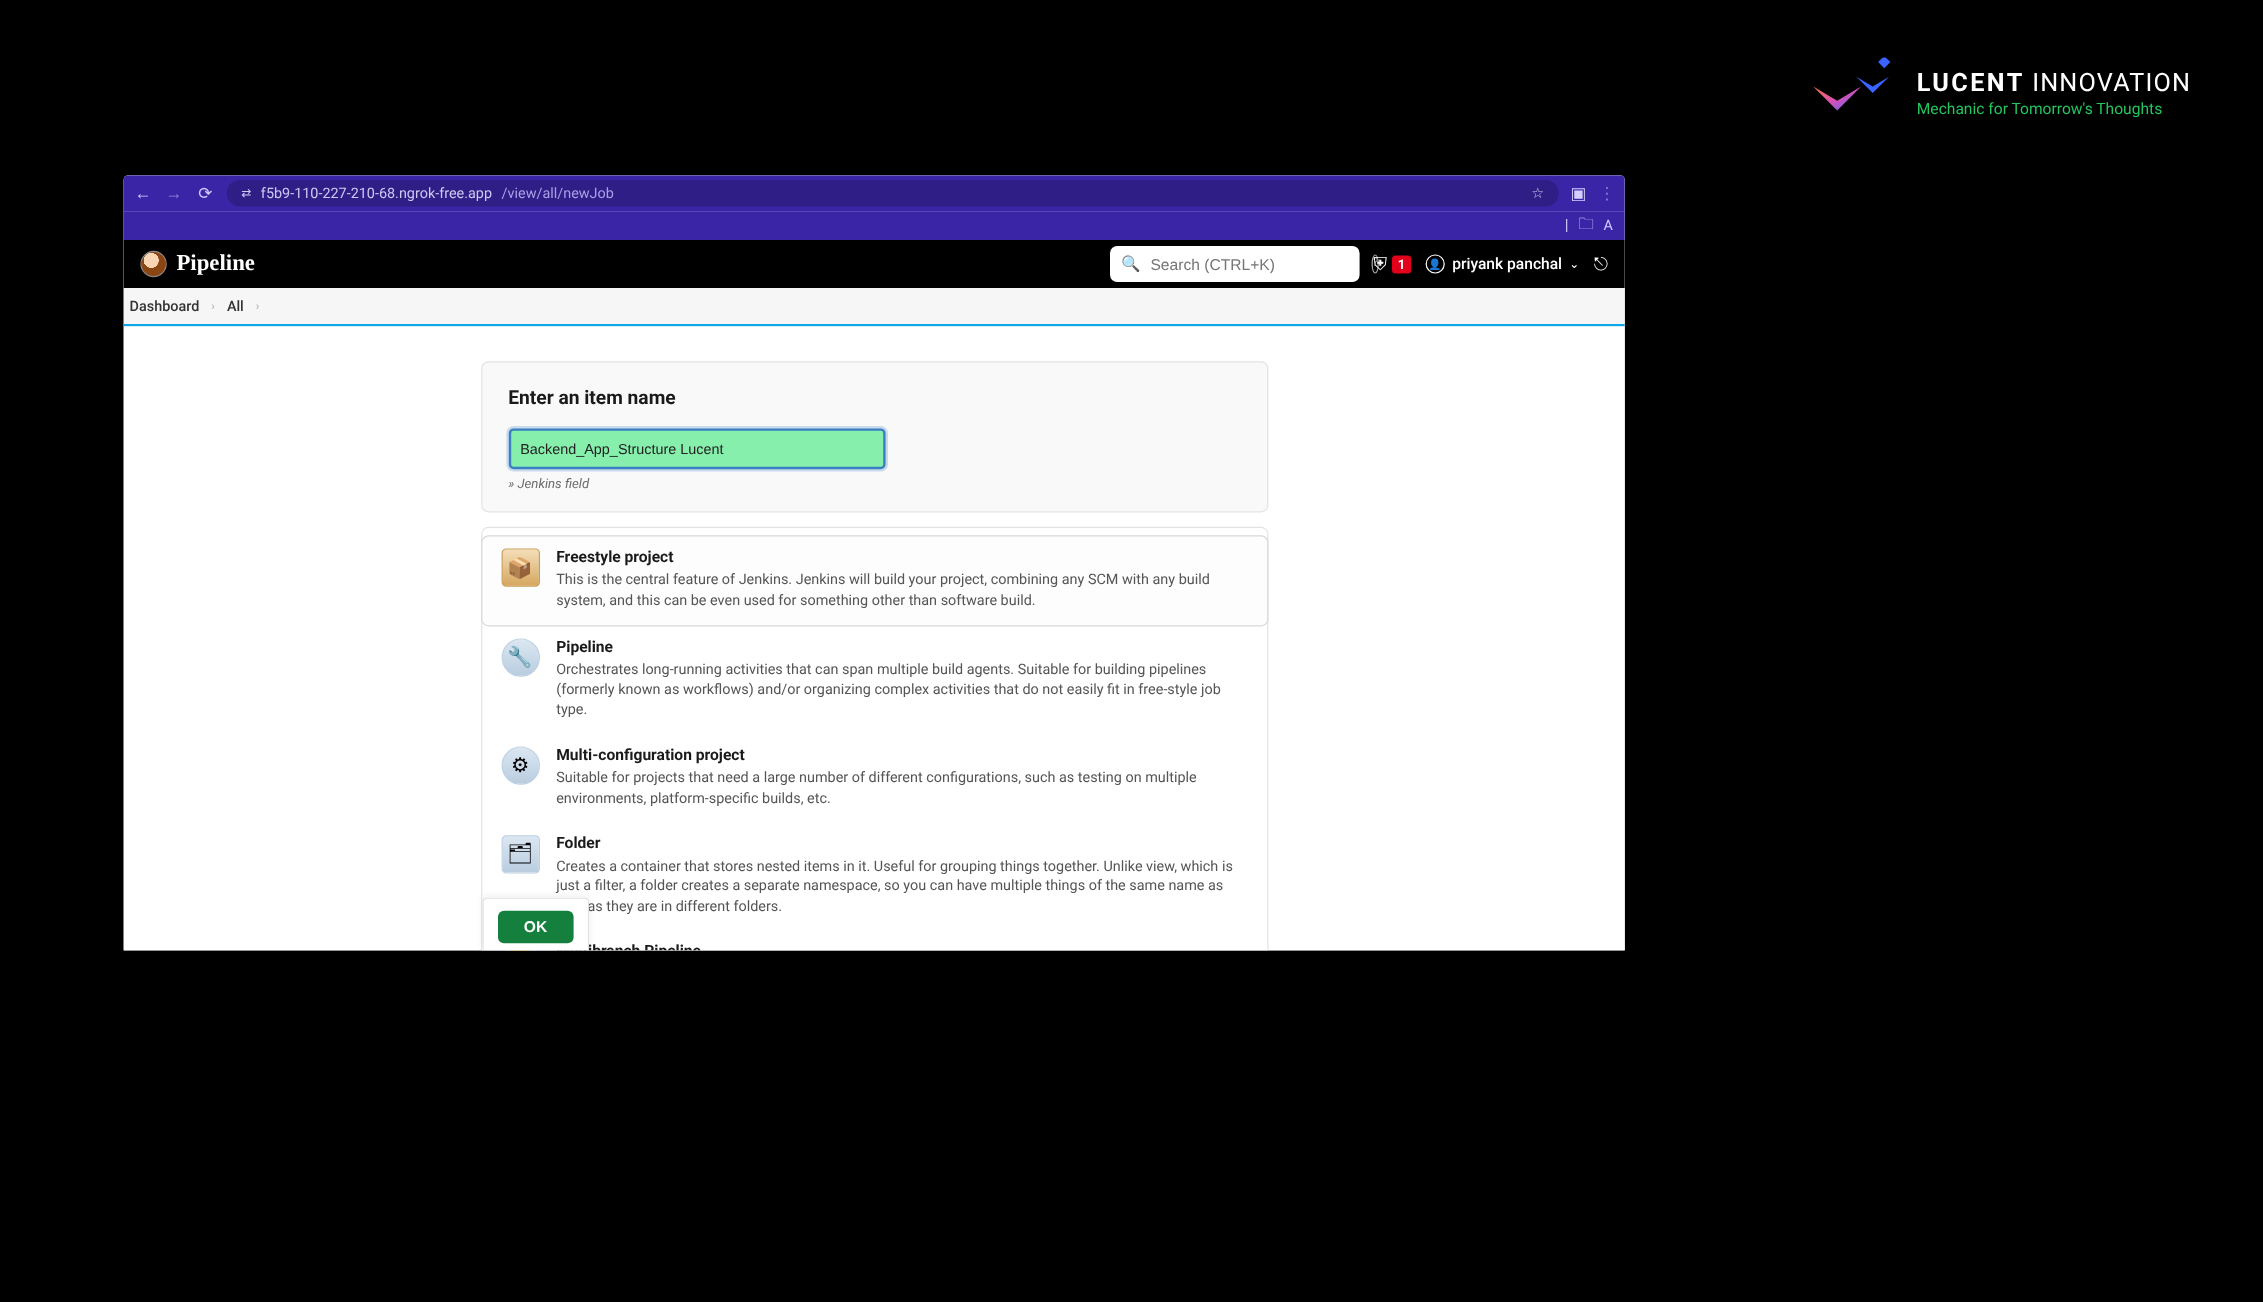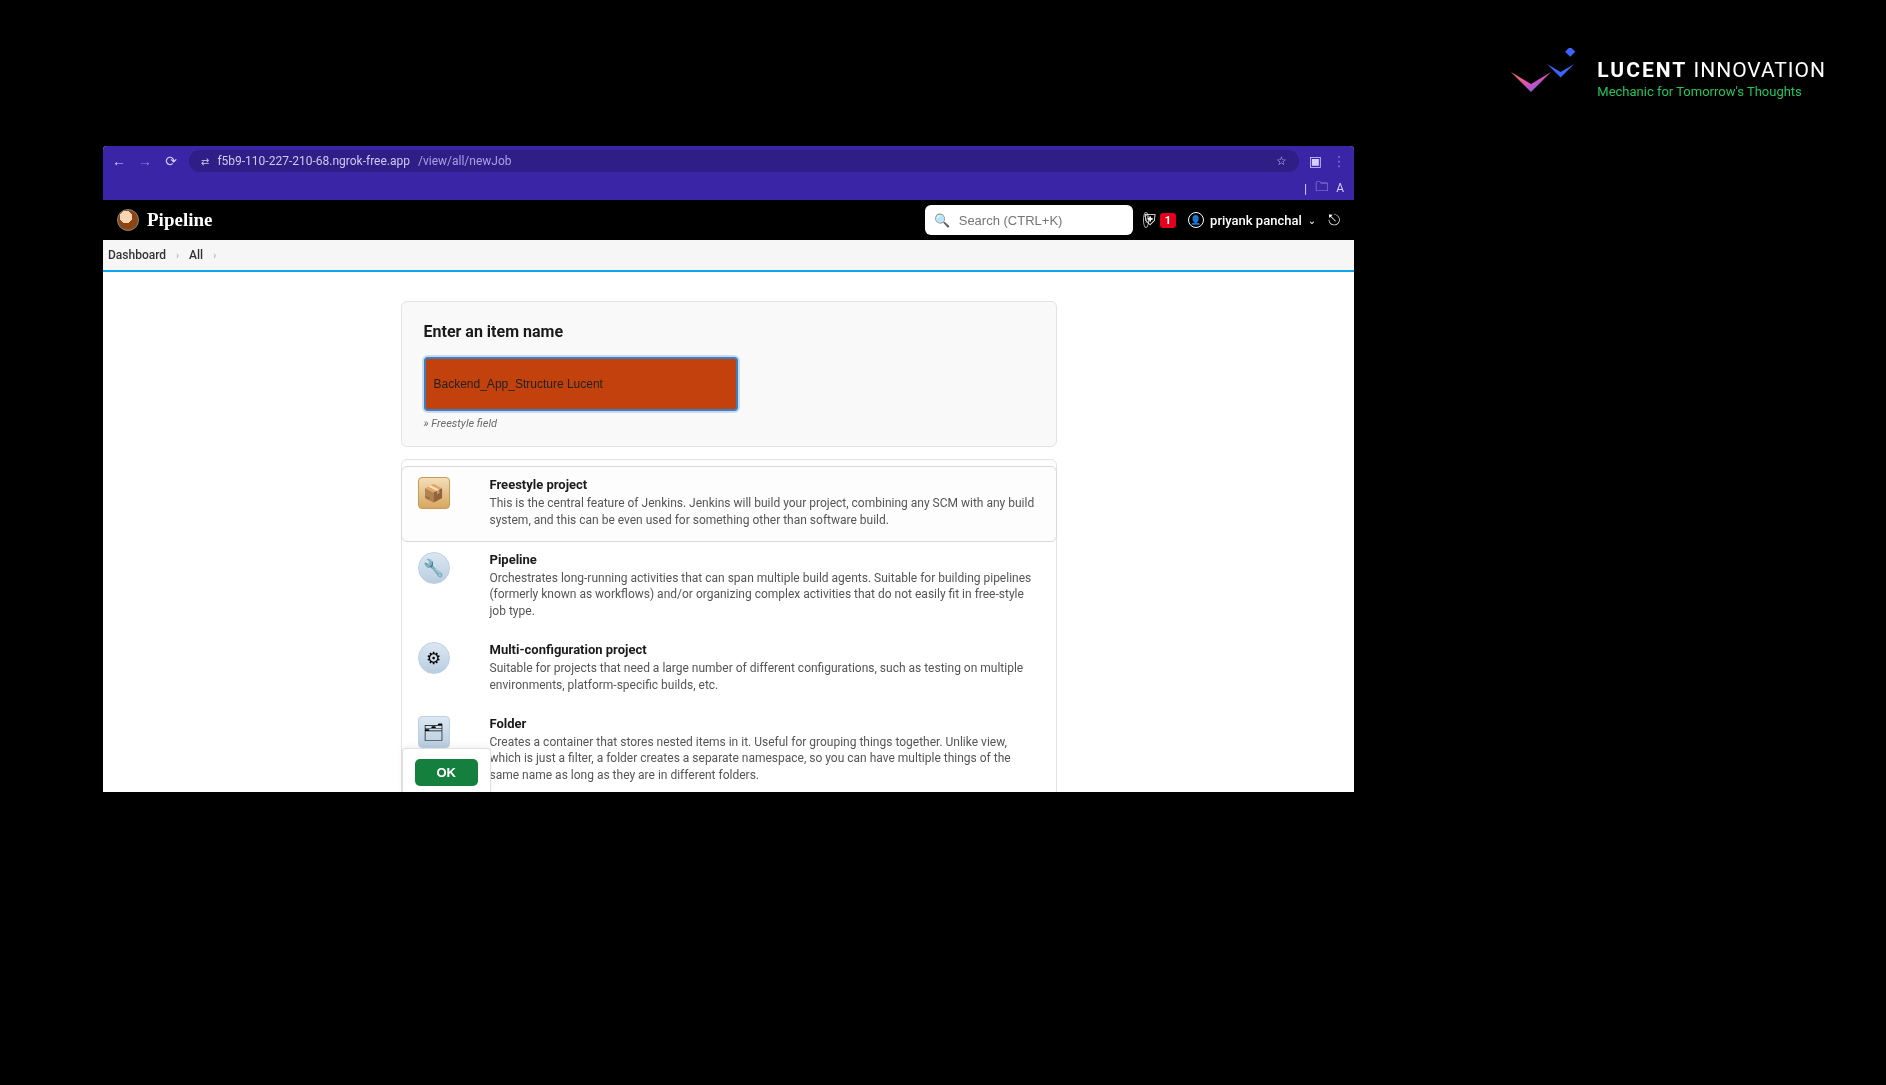--- a/index.html
+++ b/index.html
@@ -139,26 +139,26 @@
     background: #f9f9f9;
     border: 1px solid #e3e3e3;
     border-radius: 6px;
     padding: 20px 22px 16px;
   }
   .form-title { font-size: 16px; font-weight: 700; color: #1a1a1a; margin-bottom: 16px; }
   .name-input {
     width: 314px;
     border: 2px solid #3a7fc4;
     border-radius: 4px;
-    padding: 18px 8px;
+    padding: 8px 8px;
     font-size: 12px;
     color: #222;
     box-shadow: 0 0 0 2px rgba(58,127,196,0.25);
     outline: none;
-    background: #c2410c;
+    background: #86efac;
   }
   .required-hint { font-size: 11px; font-style: italic; color: #6b6b6b; margin-top: 6px; }
   .options-card {
     width: 656px;
     margin: 12px auto 0;
     background: #fff;
     border: 1px solid #e3e3e3;
     border-radius: 6px;
     padding: 6px 0;
   }
@@ -178,21 +178,21 @@
     width: 32px; height: 32px; border-radius: 50%;
     background: linear-gradient(#dbe7f2, #b9cde0);
     border: 1px solid #bcd0e2;
     flex-shrink: 0;
     display:flex; align-items:center; justify-content:center;
     font-size: 17px;
   }
   .type-icon.box { background: linear-gradient(#f4deb8,#d6a760); border-color:#c99b52; border-radius: 4px;}
   .type-icon.pipe { }
   .type-icon.folder { border-radius: 4px; }
-  .type-text { flex: 1; margin-left: 26px; }
+  .type-text { flex: 1; }
   .type-title { font-size: 13px; font-weight: 700; color: #1a1a1a; }
   .type-desc { font-size: 12px; color: #555; margin-top: 3px; line-height: 1.4; }
   
   .ok-bar {
     position: absolute;
     bottom: 0;
     left: 50%;
     transform: translateX(-327px);
     background: #fff;
     border: 1px solid #e0e0e0;
@@ -290,21 +290,21 @@
     <span class="crumb">Dashboard</span>
     <span class="sep">›</span>
     <span class="crumb">All</span>
     <span class="sep">›</span>
   </div>
 
   <div class="content-area">
     <div class="form-card">
       <div class="form-title">Enter an item name</div>
       <input class="name-input" type="text" value="Backend_App_Structure Lucent" style="">
-      <div class="required-hint">» Freestyle field</div>
+      <div class="required-hint">» Jenkins field</div>
     </div>
 
     <div class="options-card">
       <div class="item-type selected">
         <div class="type-icon box">
             <span>📦</span>
           </div>
         <div class="type-text">
           <div class="type-title">Freestyle project</div>
           <div class="type-desc">This is the central feature of Jenkins. Jenkins will build your project, combining any SCM with any build system, and this can be even used for something other than software build.</div>

